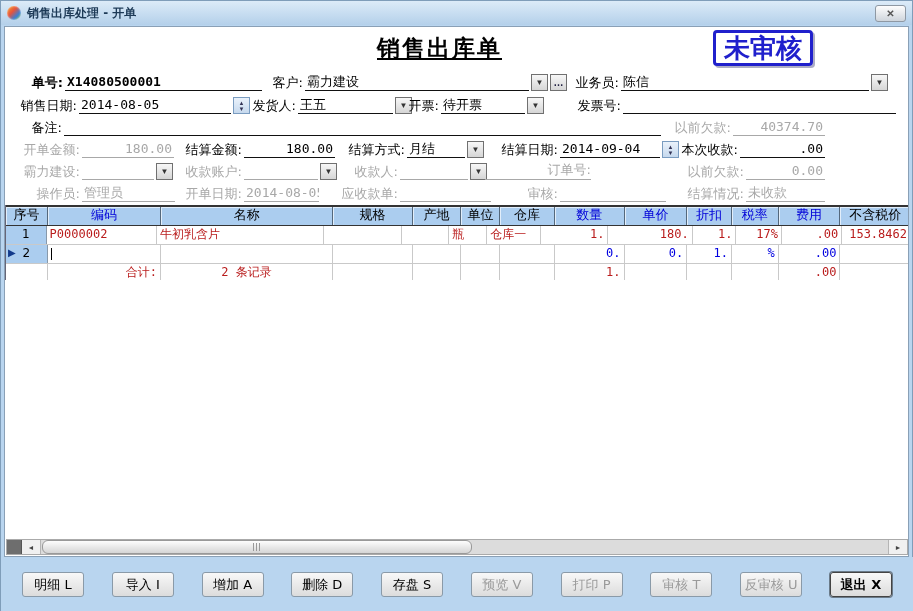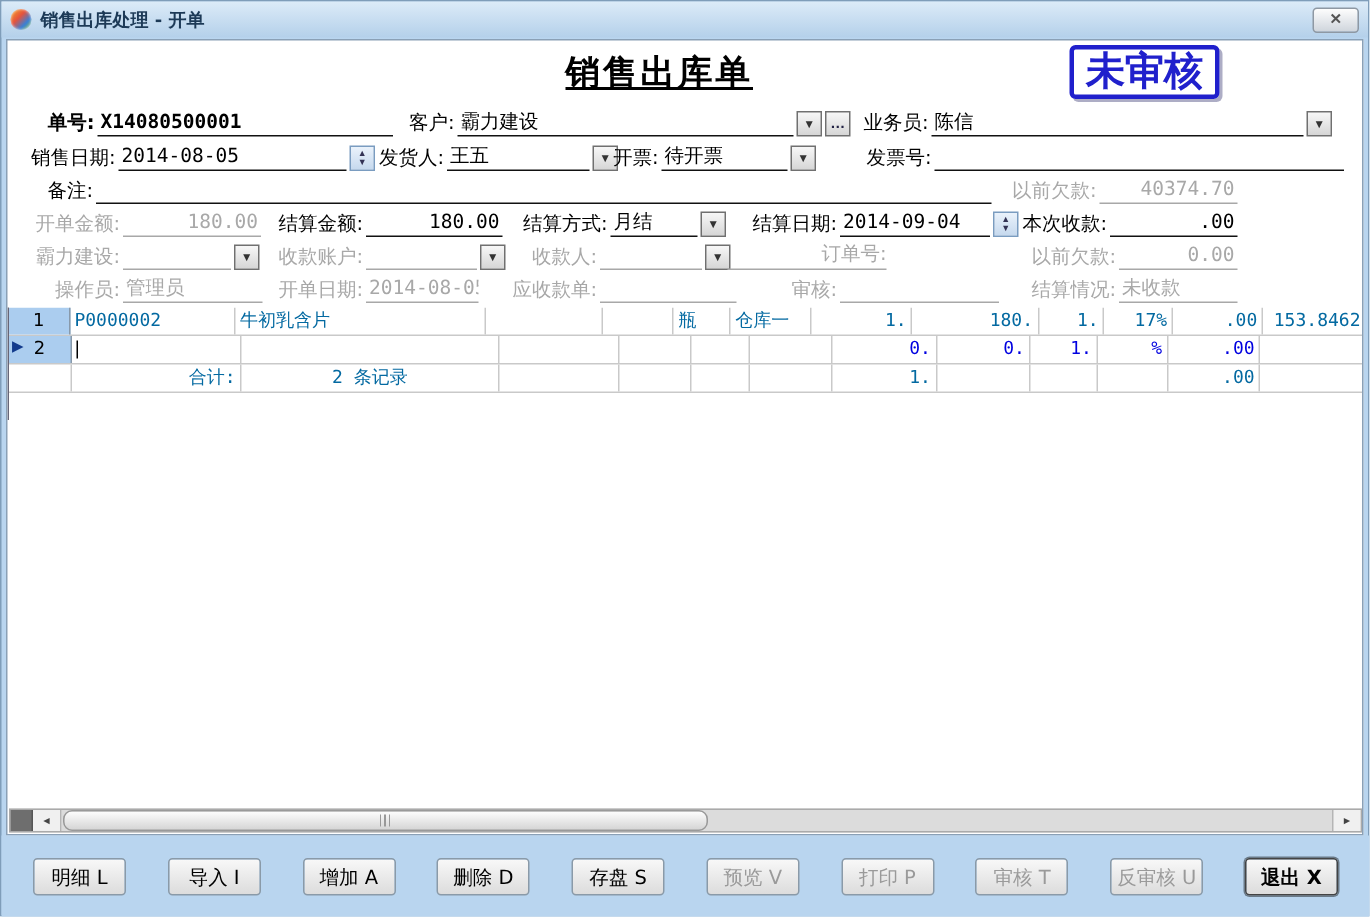--- a/index.html
+++ b/index.html
@@ -41,21 +41,21 @@
   .grid{position:absolute;left:0;top:178px;width:905px;height:75px;overflow:hidden;
     border-left:1px solid #667;}
   .g-head{display:flex;height:18px;border-top:2px solid #333;border-bottom:1px solid #333;}
   .g-hcell{box-sizing:border-box;height:100%;background:#abcdef;border-right:1px solid #54687c;
     box-shadow:inset 1px 1px 0 rgba(255,255,255,.65);font-size:13px;line-height:16px;text-align:center;
     color:#000;overflow:hidden;}
   .g-hcell.blue{color:#0000d8;}
   .g-row{display:flex;height:18px;border-bottom:1px solid #c9c9c9;}
   .g-cell{box-sizing:border-box;height:100%;border-right:1px solid #c9c9c9;
     font-family:"DejaVu Sans Mono","DejaVu Sans",monospace;font-size:12px;line-height:16px;
-    padding:0 3px;overflow:hidden;white-space:nowrap;color:#0369a1;}
+    padding:0 3px;overflow:hidden;white-space:nowrap;color:#b91c1c;}
   .g-cell.r{text-align:right;}
   .g-cell.c{text-align:center;}
   .g-ind{position:relative;box-sizing:border-box;height:100%;background:#abcdef;
     border-right:1px solid #8899aa;border-bottom:0;text-align:center;font-size:12px;line-height:16px;}
   .g-foot .g-ind{background:transparent;border-right:1px solid #c9c9c9;}
   .g-row.editing .g-cell{color:#0000e0;}
   .marker{position:absolute;left:2px;top:2px;font-size:10px;color:#123a8c;line-height:12px;}
   .caret::before{content:"";display:inline-block;width:1px;height:12px;background:#000;vertical-align:middle;}
   
   .hscroll{position:absolute;left:1px;top:512px;width:902px;height:16px;background:#dcdcdc;
@@ -219,20 +219,35 @@
           <span class="lbl dis" style="width: 37px;">审核:</span>
           <span class="inp dis" style="width: 106px;"></span>
         </div>
         <div class="fld" style="left: 673px; top: 156px;">
           <span class="lbl dis" style="width: 66px;">结算情况:</span>
           <span class="inp dis" style="width: 79px;">未收款</span>
         </div>
       </div>
 
     <div class="grid" id="grid">
+        <div class="g-head">
+          <span class="g-hcell" style="width: 42px;">序号</span>
+          <span class="g-hcell blue" style="width: 114px;">编码</span>
+          <span class="g-hcell" style="width: 173px;">名称</span>
+          <span class="g-hcell" style="width: 80px;">规格</span>
+          <span class="g-hcell" style="width: 49px;">产地</span>
+          <span class="g-hcell" style="width: 39px;">单位</span>
+          <span class="g-hcell" style="width: 55px;">仓库</span>
+          <span class="g-hcell blue" style="width: 70px;">数量</span>
+          <span class="g-hcell blue" style="width: 63px;">单价</span>
+          <span class="g-hcell blue" style="width: 45px;">折扣</span>
+          <span class="g-hcell blue" style="width: 47px;">税率</span>
+          <span class="g-hcell blue" style="width: 62px;">费用</span>
+          <span class="g-hcell" style="width: 71px;">不含税价</span>
+        </div>
         <div class="g-row">
           <span class="g-ind" style="width: 42px;"><span>1</span></span>
           <span class="g-cell " style="width: 114px;">P0000002</span>
           <span class="g-cell " style="width: 173px;">牛初乳含片</span>
           <span class="g-cell " style="width: 80px;"></span>
           <span class="g-cell " style="width: 49px;"></span>
           <span class="g-cell " style="width: 39px;">瓶</span>
           <span class="g-cell " style="width: 55px;">仓库一</span>
           <span class="g-cell r" style="width: 70px;">1.</span>
           <span class="g-cell r" style="width: 87px;">180.</span>

